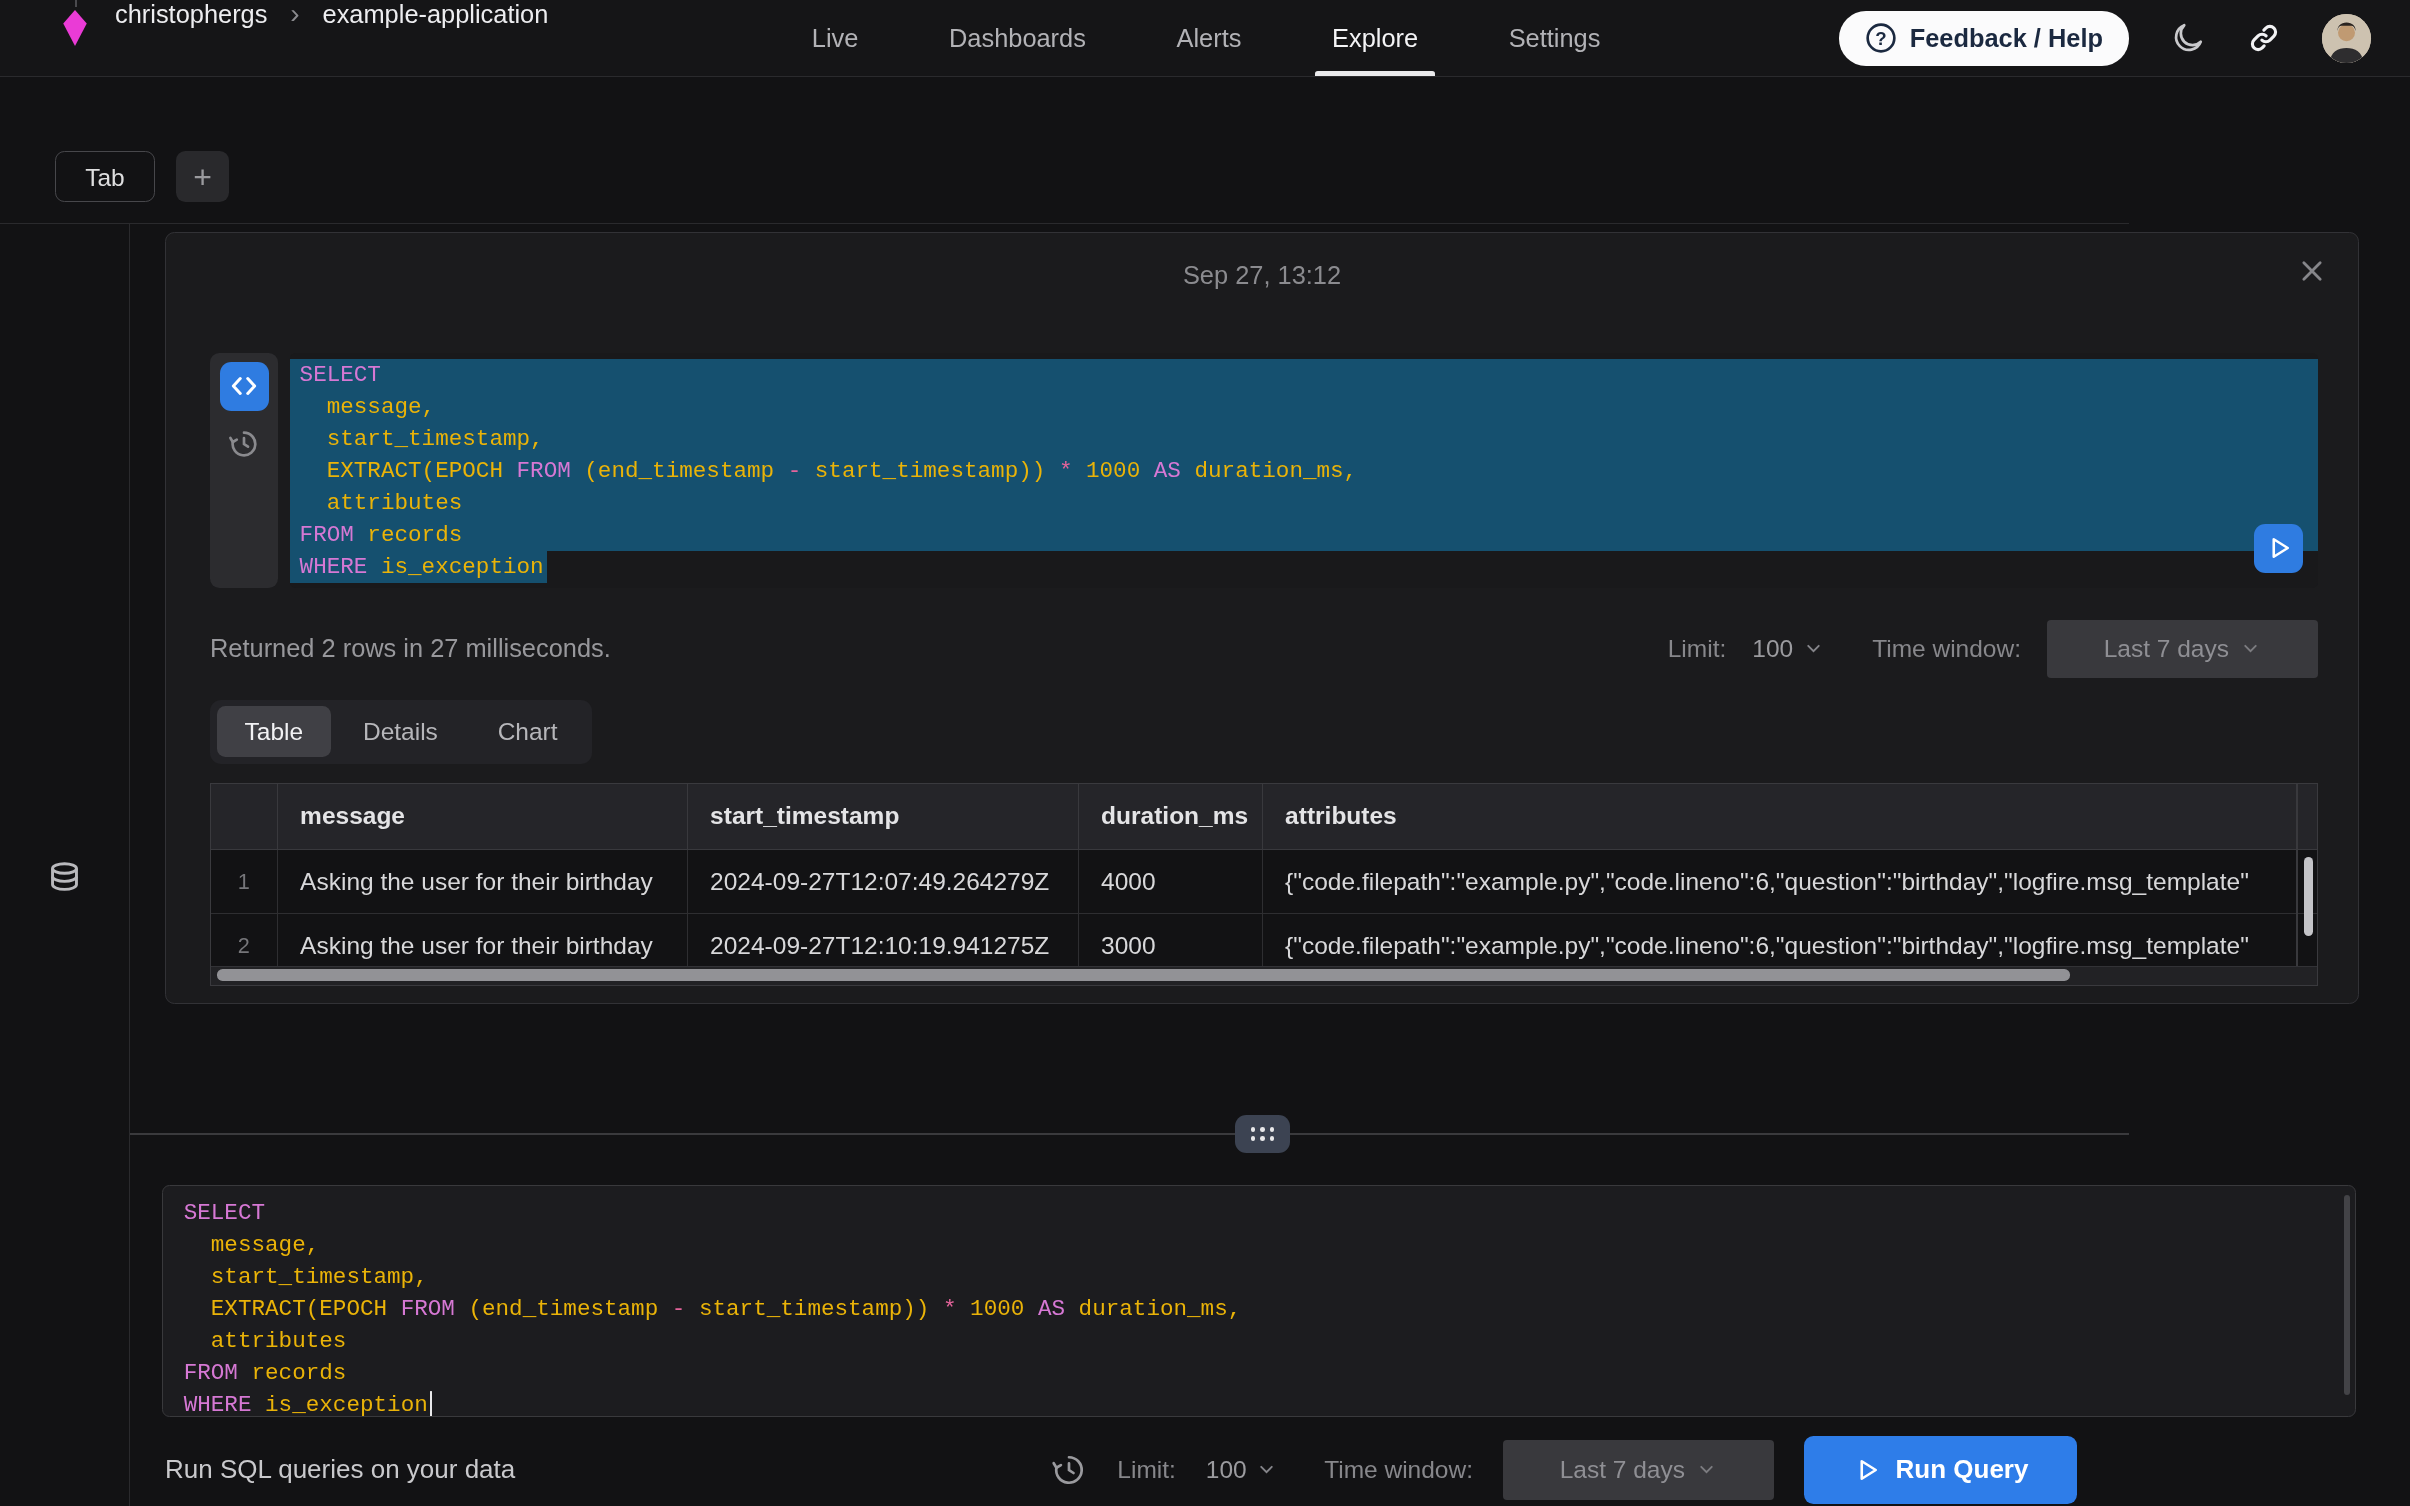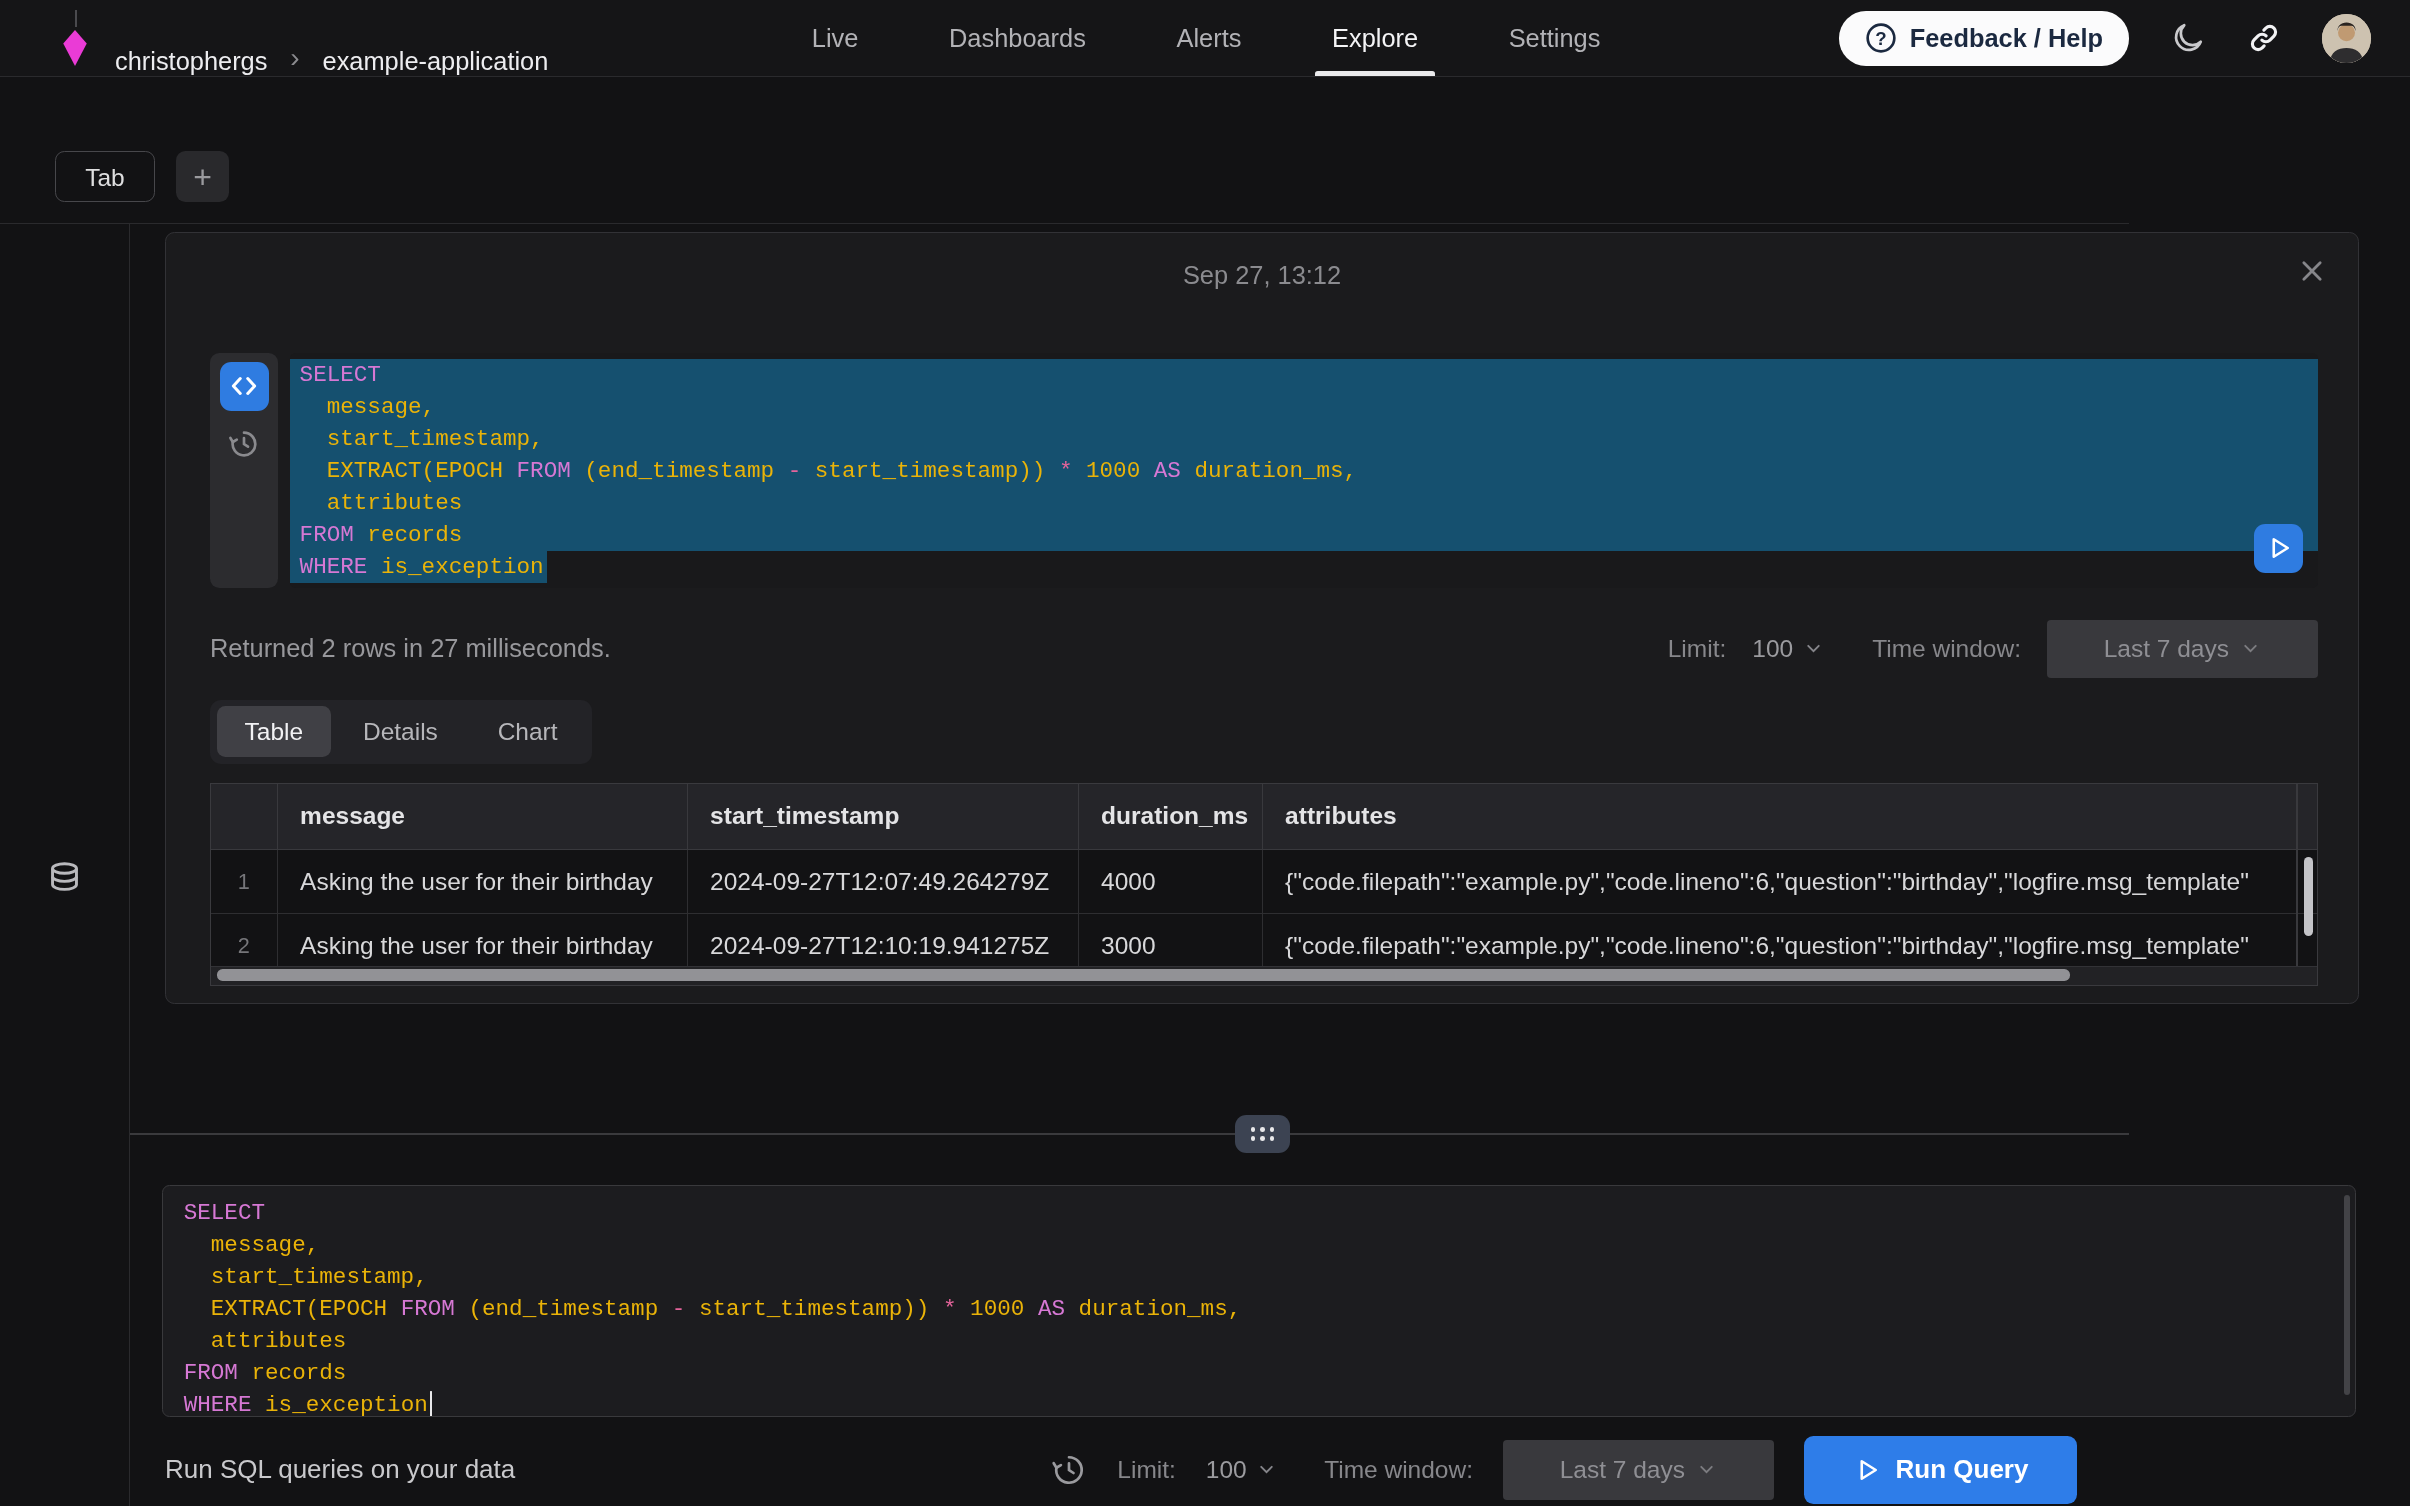--- a/index.html
+++ b/index.html
@@ -2,21 +2,21 @@
 <html style="font-size:15px"><head>
 <meta charset="utf-8">
 <style>
   * { margin:0; padding:0; box-sizing:border-box; }
   html,body { width:2411px; height:1507px; background:#121214; overflow:hidden;
     font-family:"Liberation Sans","DejaVu Sans",sans-serif; color:#ececee; }
 
   
   .nav { position:absolute; left:0; top:0; width:2411px; height:77px; background:#151517;
     border-bottom:1.9px solid #2a2a2d; }
-  .nav-left { position:absolute; left:56px; top:0; height:100%; display:flex; align-items:flex-end; gap:21px; }
+  .nav-left { position:absolute; left:56px; top:0; height:100%; display:flex; align-items:flex-start; gap:21px; }
   .logo { position:relative; width:38px; height:56px; display:flex; align-items:center; justify-content:center; cursor:pointer; }
   .logo-stem { position:absolute; top:-10.4px; left:50%; width:1.9px; height:17px; background:#4a4a4e; }
   .crumb { font-size:25.4px; font-weight:500; color:#ededf0; cursor:pointer; }
   .crumb-sep { font-size:28px; color:#8a8a8e; font-weight:400; padding:0 1.9px; transform:translateY(-1.9px); }
   .nav-center { position:absolute; left:808px; top:0; height:100%; display:flex; gap:83px; }
   .nav-item { position:relative; height:100%; display:flex; align-items:center; font-size:25.4px;
     color:#b2b2b6; cursor:pointer; padding:0 3.8px; }
   .nav-item.active { color:#f4f4f6; font-weight:500; }
   .nav-item.active::after { content:""; position:absolute; left:-13px; right:-13px; bottom:0;
     height:4.7px; background:#e9e9eb; border-radius:2.8px 2.8px 0 0; }

